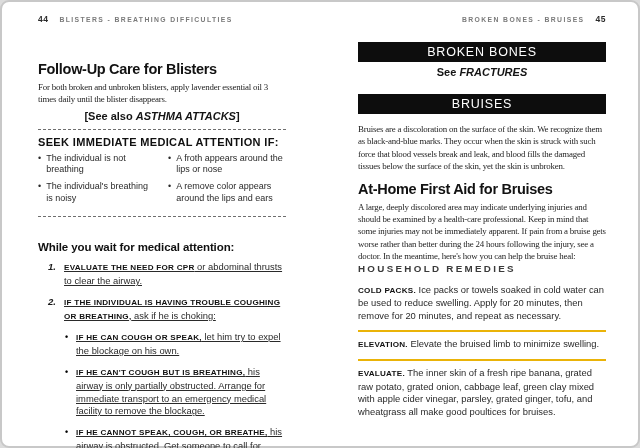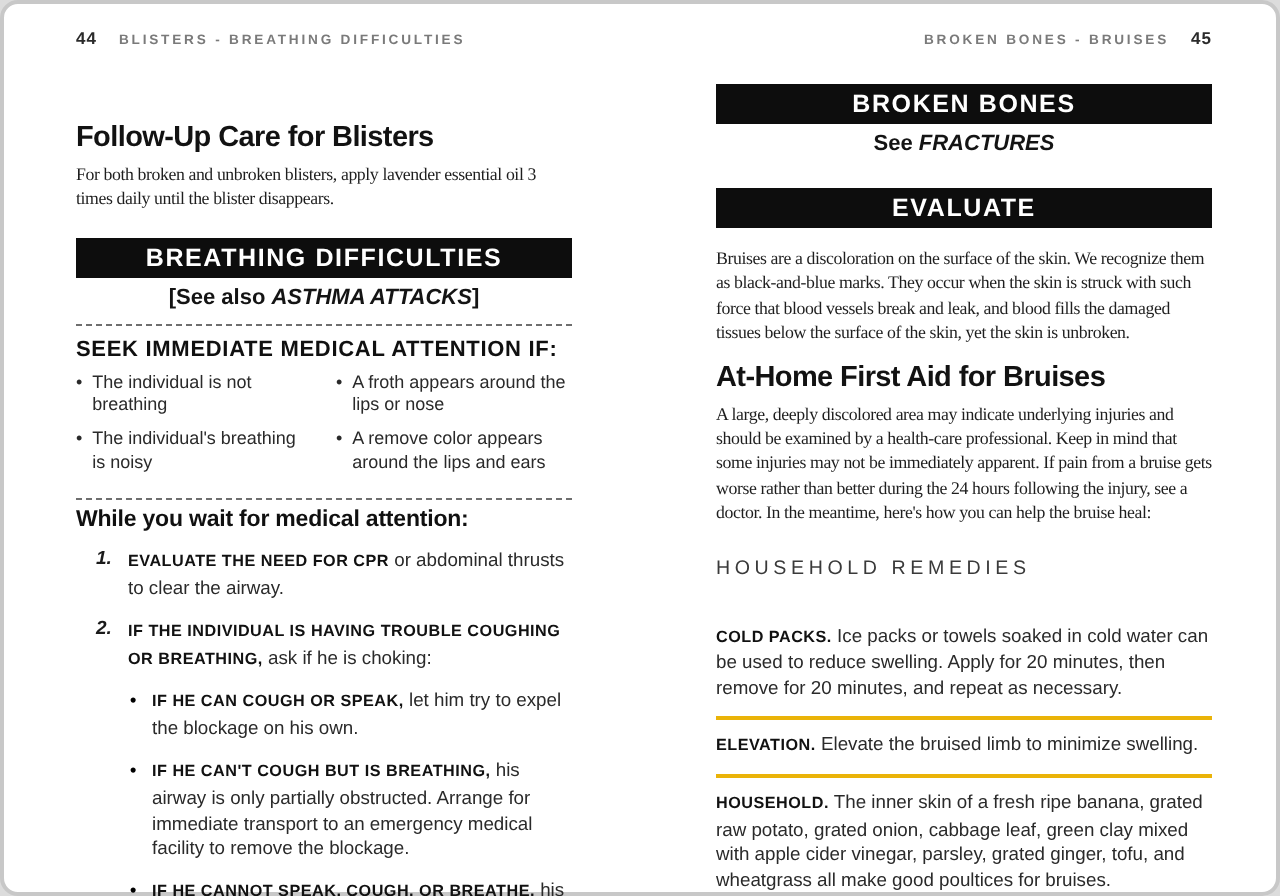--- a/index.html
+++ b/index.html
@@ -28,69 +28,66 @@
   .folio{font-size:8.5px;font-weight:700;color:#2b2b2b;letter-spacing:.5px;}
   .runtext{font-size:6.8px;color:#7a7a7a;letter-spacing:1.4px;font-weight:600;}
 
   
   .h2{font-size:14.5px;font-weight:700;color:#121212;letter-spacing:-.3px;line-height:1.1;}
   .serif{font-family:"Liberation Serif",serif;font-size:8.9px;line-height:12.4px;color:#1e1e1e;letter-spacing:-.2px;}
 
   .banner{
     background:#0d0d0d;color:#fff;
     height:20px;display:flex;align-items:center;justify-content:center;
-    font-size:12.5px;font-weight:700;letter-spacing:.8px;
+    font-size:12.5px;font-weight:400;letter-spacing:.8px;
   }
   .bannertext{color:#ffffff;}
   .seeline{text-align:center;font-size:11px;font-weight:700;color:#141414;letter-spacing:0;margin-top:4px;}
   .seeline .it{font-style:italic;}
 
   .dashrule{border:none;border-top:1.6px dashed #6e6e6e;margin:7px 0 0 0;}
 
   .attn-head{font-size:11px;font-weight:700;color:#101010;letter-spacing:.35px;margin-top:6px;}
   .attn-cols{display:flex;gap:13px;margin-top:5px;}
   .attn-col{width:117px;}
   .b-item{display:flex;gap:5px;font-size:9px;line-height:11.6px;color:#2a2a2a;margin-bottom:5px;}
   .b-dot{font-size:9px;line-height:11.6px;}
 
-  .wait-head{font-size:11.5px;font-weight:700;color:#101010;letter-spacing:-.1px;margin-top:4px;}
+  .wait-head{font-size:11.5px;font-weight:700;color:#101010;letter-spacing:-.1px;margin-top:24px;}
 
   .num-item{display:flex;margin-top:8px;}
   .num{width:16px;flex:none;font-size:9.5px;font-weight:700;font-style:italic;color:#1a1a1a;padding-left:10px;box-sizing:content-box;}
-  .itxt{flex:1;font-size:9.4px;line-height:12.8px;color:#2a2a2a;}
+  .itxt{flex:1;font-size:9.4px;line-height:12.8px;color:#2a2a2a;text-decoration:underline;}
   .lead{font-weight:700;font-size:8.1px;letter-spacing:.25px;color:#111;}
   .sub-item{display:flex;margin-top:8px;margin-left:27px;}
   .sub-dot{width:11px;flex:none;font-size:9px;font-weight:700;line-height:12.8px;}
 
-  .remedy-head{font-size:9.8px;font-weight:400;letter-spacing:2.3px;color:#3a3a3a;margin-top:16px;}
+  .remedy-head{font-size:9.8px;font-weight:700;letter-spacing:2.3px;color:#3a3a3a;margin-top:0;}
   .remedy{font-size:9.4px;line-height:12.8px;color:#2a2a2a;padding:6px 0 7px 0;}
   .remedy + .remedy{border-top:2px solid #eab308;}
-  .remedy-wrap{margin-top:16px;}
+  .remedy-wrap{margin-top:4px;}
 
   .mt3{margin-top:3px;} .mt13{margin-top:13px;}
   .mt16{margin-top:16px;} .mt20{margin-top:36px;} .mt9{margin-top:9px;}
 </style>
 </head>
 <body>
 
 <div class="sheet">
 
   <div class="col col-left">
 
     <div class="running">
       <span class="folio">44</span>
       <span class="runtext">BLISTERS - BREATHING DIFFICULTIES</span>
     </div>
 
     <div class="h2 mt20">Follow-Up Care for Blisters</div>
     <div class="serif mt3">For both broken and unbroken blisters, apply lavender essential oil 3 times daily until the blister disappears.</div>
 
-    <div class="banner mt13">
-      <span class="bannertext">BREATHING DIFFICULTIES</span>
-    </div>
     <div class="seeline">
       <span>[See also </span><span class="it">ASTHMA ATTACKS</span><span>]</span>
     </div>
 
     <hr class="dashrule">
 
     <div class="attn-head">SEEK IMMEDIATE MEDICAL ATTENTION IF:</div>
 
     <div class="attn-cols">
       <div class="attn-col">
@@ -154,36 +151,36 @@
     </div>
 
     <div class="banner mt16">
       <span class="bannertext">BROKEN BONES</span>
     </div>
     <div class="seeline">
       <span>See </span><span class="it">FRACTURES</span>
     </div>
 
     <div class="banner mt16">
-      <span class="bannertext">EVALUATE</span>
+      <span class="bannertext">BRUISES</span>
     </div>
 
     <div class="serif mt9">Bruises are a discoloration on the surface of the skin. We recognize them as black-and-blue marks. They occur when the skin is struck with such force that blood vessels break and leak, and blood fills the damaged tissues below the surface of the skin, yet the skin is unbroken.</div>
 
     <div class="h2 mt9">At-Home First Aid for Bruises</div>
     <div class="serif mt3">A large, deeply discolored area may indicate underlying injuries and should be examined by a health-care professional. Keep in mind that some injuries may not be immediately apparent. If pain from a bruise gets worse rather than better during the 24 hours following the injury, see a doctor. In the meantime, here's how you can help the bruise heal:</div>
 
     <div class="remedy-head">HOUSEHOLD REMEDIES</div>
 
     <div class="remedy-wrap">
       <div class="remedy">
         <span class="lead">COLD PACKS.</span><span> Ice packs or towels soaked in cold water can be used to reduce swelling. Apply for 20 minutes, then remove for 20 minutes, and repeat as necessary.</span>
       </div>
       <div class="remedy">
         <span class="lead">ELEVATION.</span><span> Elevate the bruised limb to minimize swelling.</span>
       </div>
       <div class="remedy">
-        <span class="lead">HOUSEHOLD.</span><span> The inner skin of a fresh ripe banana, grated raw potato, grated onion, cabbage leaf, green clay mixed with apple cider vinegar, parsley, grated ginger, tofu, and wheatgrass all make good poultices for bruises.</span>
+        <span class="lead">EVALUATE.</span><span> The inner skin of a fresh ripe banana, grated raw potato, grated onion, cabbage leaf, green clay mixed with apple cider vinegar, parsley, grated ginger, tofu, and wheatgrass all make good poultices for bruises.</span>
       </div>
     </div>
 
   </div>
 </div>
 
 </body></html>

